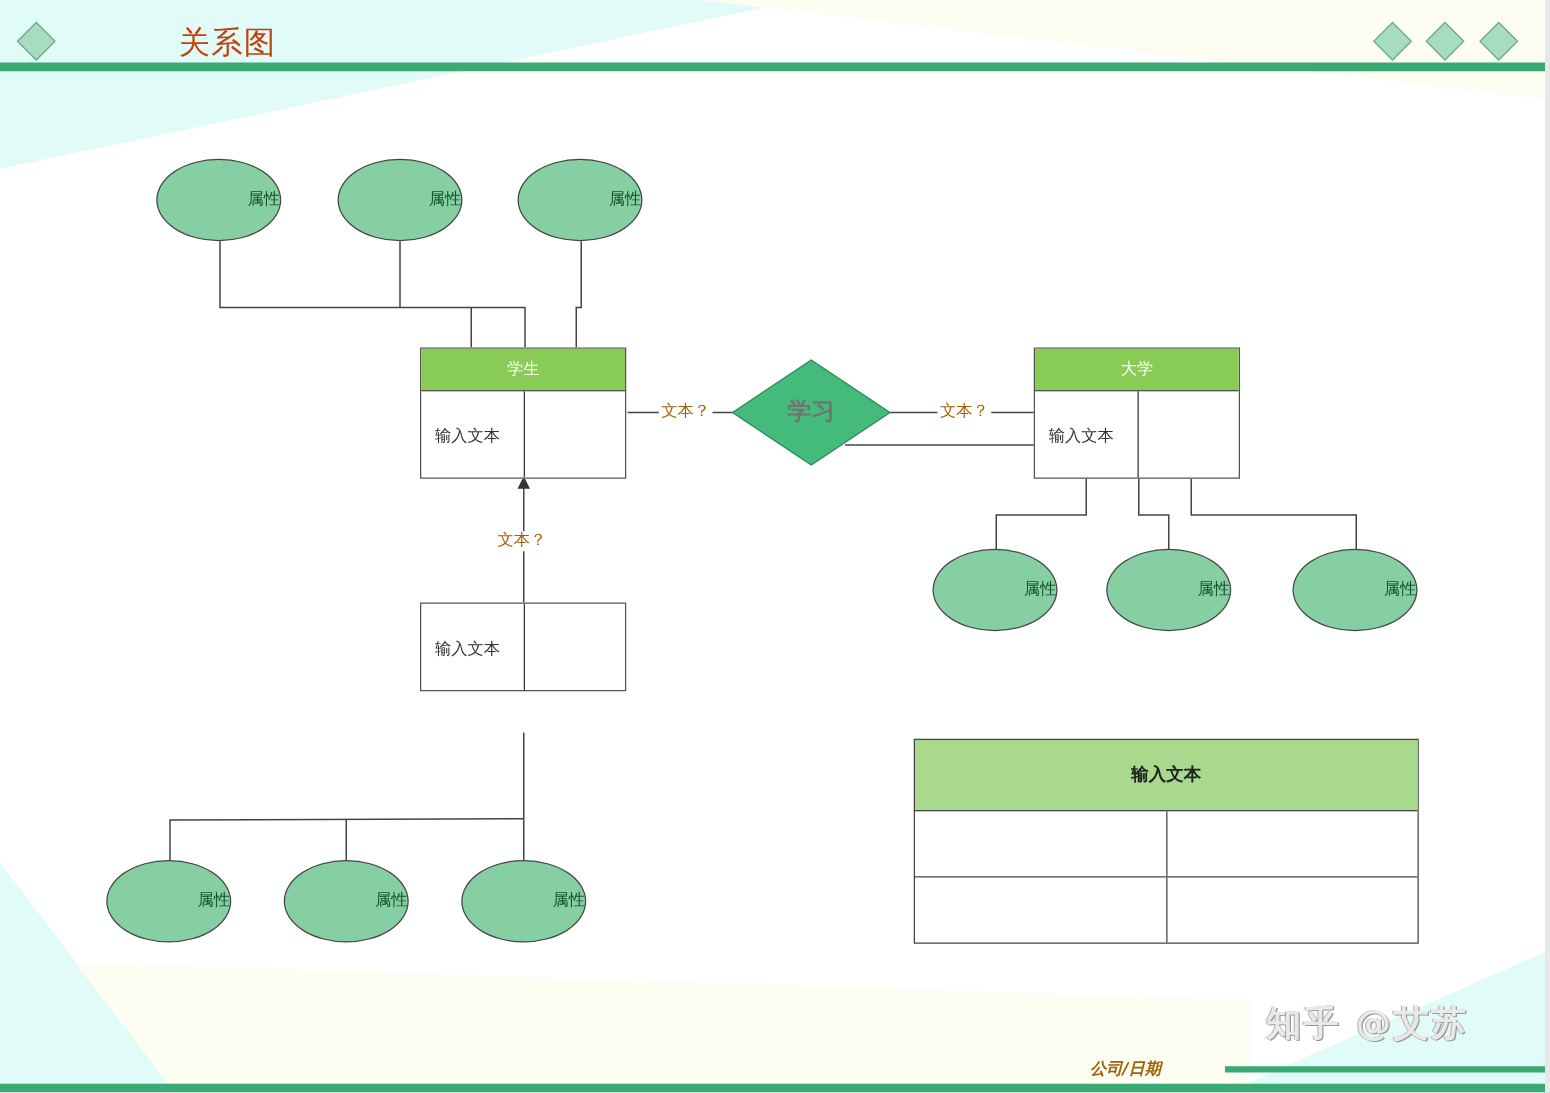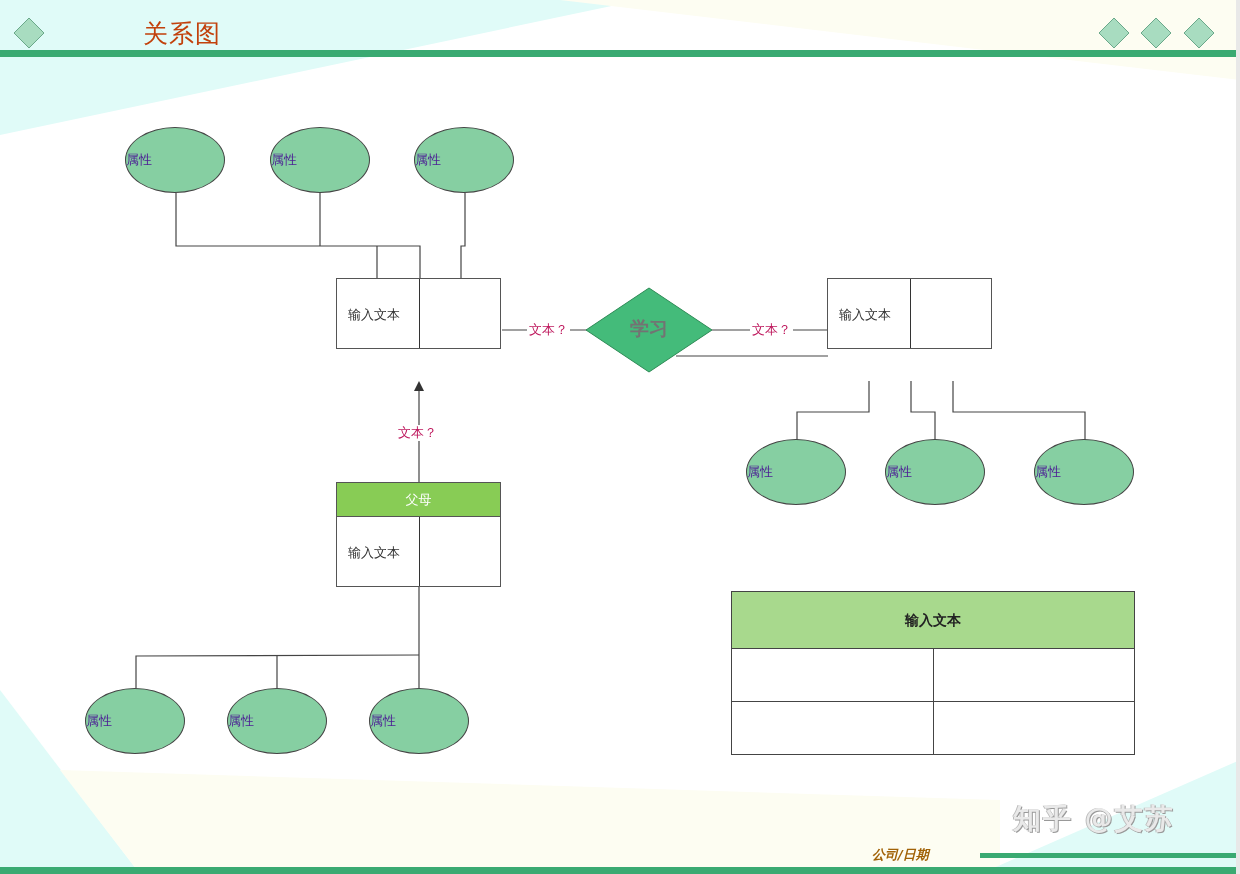--- a/index.html
+++ b/index.html
@@ -9,22 +9,22 @@
   .title { left: 143px; top: 17px; font-family: "DejaVu Serif", serif; font-size: 25px; color: #c2410c; letter-spacing: 1px; }
   .footer-text { left: 872px; top: 846px; font-size: 13px; font-weight: bold; color: #a16207; font-style: italic; }
   .watermark { left: 1013px; top: 800px; font-size: 28px; color: #e9e9e9; font-weight: bold; letter-spacing: 2px;
                text-shadow: 1px 1px 0 #999, -1px 0 0 #bbb; }
   .entity { position: absolute; width: 165px; border: 1px solid #555; background: #fff; box-sizing: border-box; }
   .entity .hdr { height: 33px; background: #88cc55; color: #fff; font-size: 13px; text-align: center; line-height: 33px; border-bottom: 1px solid #555; }
   .entity .body { position: relative; height: 69px; }
   .entity .body .divider { position: absolute; left: 82px; top: 0; bottom: 0; width: 1px; background: #333; }
   .entity .body .txt { position: absolute; left: 11px; top: 27px; font-size: 13px; color: #333; }
   .attr { position: absolute; width: 100px; height: 66px; border: 1px solid #444; border-radius: 50%; background: #86cfa2; box-sizing: border-box;
-          text-align: left; line-height: 64px; font-size: 13px; color: #4c1d95; }
-  .edge-label { position: absolute; font-size: 13px; color: #be185d; background: #fff; padding: 0 2px; line-height: 16px; }
+          text-align: right; line-height: 64px; font-size: 13px; color: #14532d; }
+  .edge-label { position: absolute; font-size: 13px; color: #a16207; background: #fff; padding: 0 2px; line-height: 16px; }
   .rel-label { position: absolute; font-size: 19px; font-weight: bold; color: #737373; font-family: "DejaVu Serif", serif; }
   .table { position: absolute; left: 731px; top: 591px; width: 404px; border: 1px solid #444; box-sizing: border-box; border-collapse: collapse; }
   .table .th { height: 56px; background: #a8d98d; border-bottom: 1px solid #444; text-align: center; line-height: 56px; font-size: 14px; font-weight: bold; color: #222; font-family: "DejaVu Serif", serif; }
   .table .row { display: flex; height: 52px; }
   .table .row + .row { border-top: 1px solid #444; }
   .table .cell { flex: 1; }
   .table .cell + .cell { border-left: 1px solid #444; }
 </style>
 </head>
 <body>
@@ -66,35 +66,36 @@
     <polyline points="419,655 136,656 136,688"></polyline>
     <polyline points="277,656 277,688"></polyline>
   </g>
   <polygon points="419,381 414,391 424,391" fill="#333"></polygon>
   <polygon points="649,288 712,330 649,372 586,330" fill="#44bb7a" stroke="#2d8a55" stroke-width="1"></polygon>
 </svg>
 
 <div class="abs title">关系图</div>
 
 <div class="entity" style="left:336px; top:278px;">
+  <div class="hdr">学生</div>
   <div class="body">
     <div class="txt">输入文本</div>
     <div class="divider"></div>
   </div>
 </div>
 
 <div class="entity" style="left:827px; top:278px;">
+  <div class="hdr">大学</div>
   <div class="body">
     <div class="txt">输入文本</div>
     <div class="divider"></div>
   </div>
 </div>
 
 <div class="entity" style="left:336px; top:482px;">
-  <div class="hdr">父母</div>
   <div class="body">
     <div class="txt">输入文本</div>
     <div class="divider"></div>
   </div>
 </div>
 
 <div class="rel-label" style="left:630px; top:316px;">学习</div>
 
 <div class="edge-label" style="left:527px; top:322px;">文本？</div>
 <div class="edge-label" style="left:750px; top:322px;">文本？</div>

